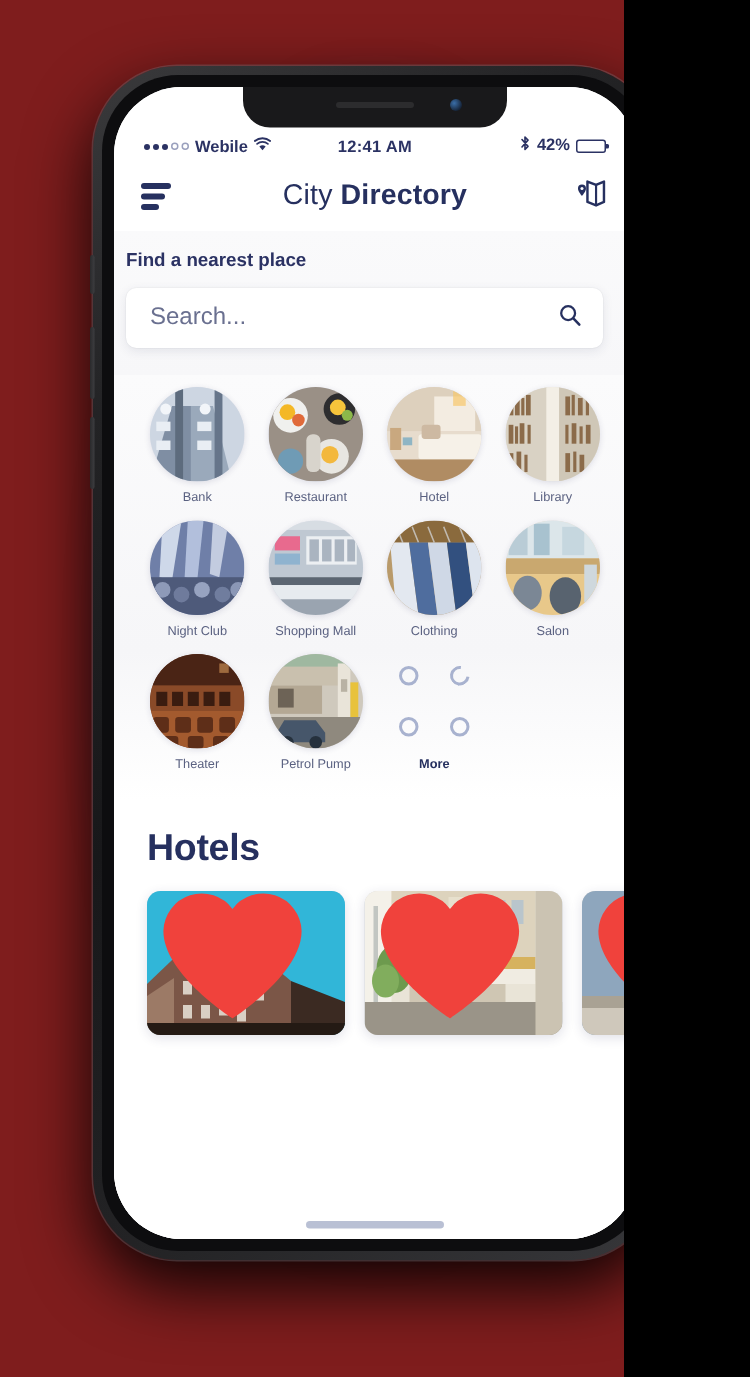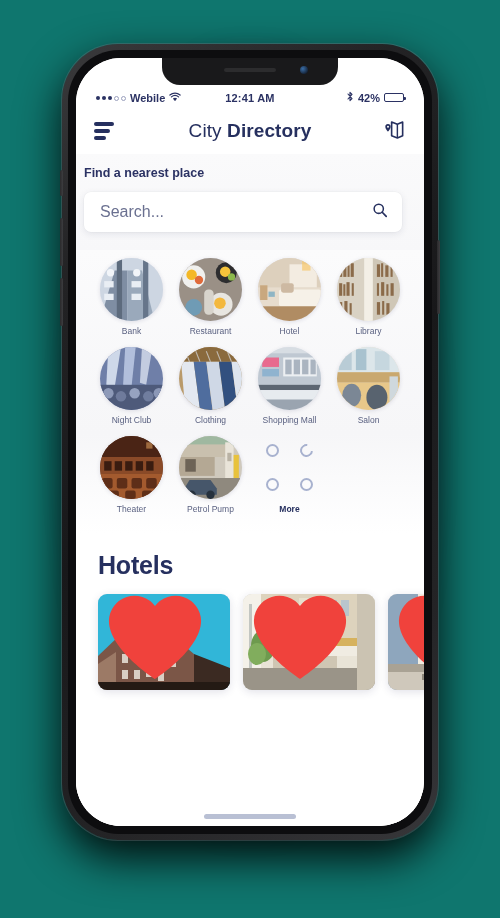--- a/index.html
+++ b/index.html
@@ -7,23 +7,23 @@
     padding: 0;
     background: #000000;
     width: 500px;
     height: 918px;
     overflow: hidden;
     font-family: "Liberation Sans", sans-serif;
   }
 
   #stage {
     position: relative;
-    width: 500px;
+    width: 416px;
     height: 918px;
-    background: #0f766e;
+    background: #7f1d1d;
     overflow: hidden;
   }
 
   
   .device-glow {
     position: absolute;
     left: 52px;
     top: 36px;
     width: 396px;
     height: 812px;
@@ -523,59 +523,59 @@
                   <circle cx="46" cy="47" r="5" fill="#707d9e"></circle>
                   <circle cx="56" cy="44" r="5" fill="#8b97b6"></circle>
                 </svg>
               </div>
               <div class="cat-label">Night Club</div>
             </div>
 
             <div class="cat-item">
               <div class="cat-thumb">
                 <svg viewBox="0 0 60 60" preserveAspectRatio="xMidYMid slice">
+                  <rect width="60" height="60" fill="#d7dde3"></rect>
+                  <rect x="0" y="6" width="60" height="30" fill="#bfc8d2"></rect>
+                  <rect x="4" y="10" width="16" height="9" fill="#e86a8e"></rect>
+                  <rect x="4" y="21" width="16" height="7" fill="#8fb3cf"></rect>
+                  <rect x="24" y="10" width="32" height="18" fill="#eceff2"></rect>
+                  <g fill="#aab4c0">
+                    <rect x="26" y="12" width="6" height="14"></rect>
+                      <rect x="34" y="12" width="6" height="14"></rect>
+                    <rect x="42" y="12" width="6" height="14"></rect>
+                      <rect x="50" y="12" width="5" height="14"></rect>
+                  </g>
+                  <rect x="0" y="36" width="60" height="5" fill="#5c6672"></rect>
+                  <rect x="0" y="41" width="60" height="19" fill="#e7ebef"></rect>
+                  <rect x="0" y="50" width="60" height="10" fill="#9aa4b0"></rect>
+                </svg>
+              </div>
+              <div class="cat-label">Shopping Mall</div>
+            </div>
+
+            <div class="cat-item">
+              <div class="cat-thumb">
+                <svg viewBox="0 0 60 60" preserveAspectRatio="xMidYMid slice">
                   <rect width="60" height="60" fill="#b99a6a"></rect>
                   <rect x="0" y="0" width="60" height="14" fill="#8a6a3d"></rect>
                   <g stroke="#cfcfcf" stroke-width="1" opacity="0.8">
                     <line x1="6" y1="4" x2="10" y2="14"></line>
                       <line x1="16" y1="4" x2="20" y2="14"></line>
                     <line x1="26" y1="4" x2="30" y2="14"></line>
                       <line x1="36" y1="4" x2="40" y2="14"></line>
                     <line x1="46" y1="4" x2="50" y2="14"></line>
                   </g>
                   <polygon points="2,14 14,14 20,60 6,60" fill="#e3e8f0"></polygon>
                   <polygon points="14,14 26,14 32,60 20,60" fill="#4f6d9e"></polygon>
                   <polygon points="26,14 38,14 44,60 32,60" fill="#cfd8e6"></polygon>
                   <polygon points="38,14 50,14 56,60 44,60" fill="#32507f"></polygon>
                   <polygon points="50,14 60,14 60,60 56,60" fill="#dde4ee"></polygon>
                 </svg>
               </div>
               <div class="cat-label">Clothing</div>
-            </div>
-
-            <div class="cat-item">
-              <div class="cat-thumb">
-                <svg viewBox="0 0 60 60" preserveAspectRatio="xMidYMid slice">
-                  <rect width="60" height="60" fill="#d7dde3"></rect>
-                  <rect x="0" y="6" width="60" height="30" fill="#bfc8d2"></rect>
-                  <rect x="4" y="10" width="16" height="9" fill="#e86a8e"></rect>
-                  <rect x="4" y="21" width="16" height="7" fill="#8fb3cf"></rect>
-                  <rect x="24" y="10" width="32" height="18" fill="#eceff2"></rect>
-                  <g fill="#aab4c0">
-                    <rect x="26" y="12" width="6" height="14"></rect>
-                      <rect x="34" y="12" width="6" height="14"></rect>
-                    <rect x="42" y="12" width="6" height="14"></rect>
-                      <rect x="50" y="12" width="5" height="14"></rect>
-                  </g>
-                  <rect x="0" y="36" width="60" height="5" fill="#5c6672"></rect>
-                  <rect x="0" y="41" width="60" height="19" fill="#e7ebef"></rect>
-                  <rect x="0" y="50" width="60" height="10" fill="#9aa4b0"></rect>
-                </svg>
-              </div>
-              <div class="cat-label">Shopping Mall</div>
             </div>
 
             <div class="cat-item">
               <div class="cat-thumb">
                 <svg viewBox="0 0 60 60" preserveAspectRatio="xMidYMid slice">
                   <rect width="60" height="60" fill="#efe4cf"></rect>
                   <rect x="0" y="0" width="60" height="24" fill="#dce6ea"></rect>
                   <rect x="0" y="24" width="60" height="10" fill="#c9a86f"></rect>
                   <rect x="2" y="4" width="12" height="18" fill="#b9ccd6"></rect>
                   <rect x="18" y="2" width="10" height="20" fill="#a8c2cf"></rect>

